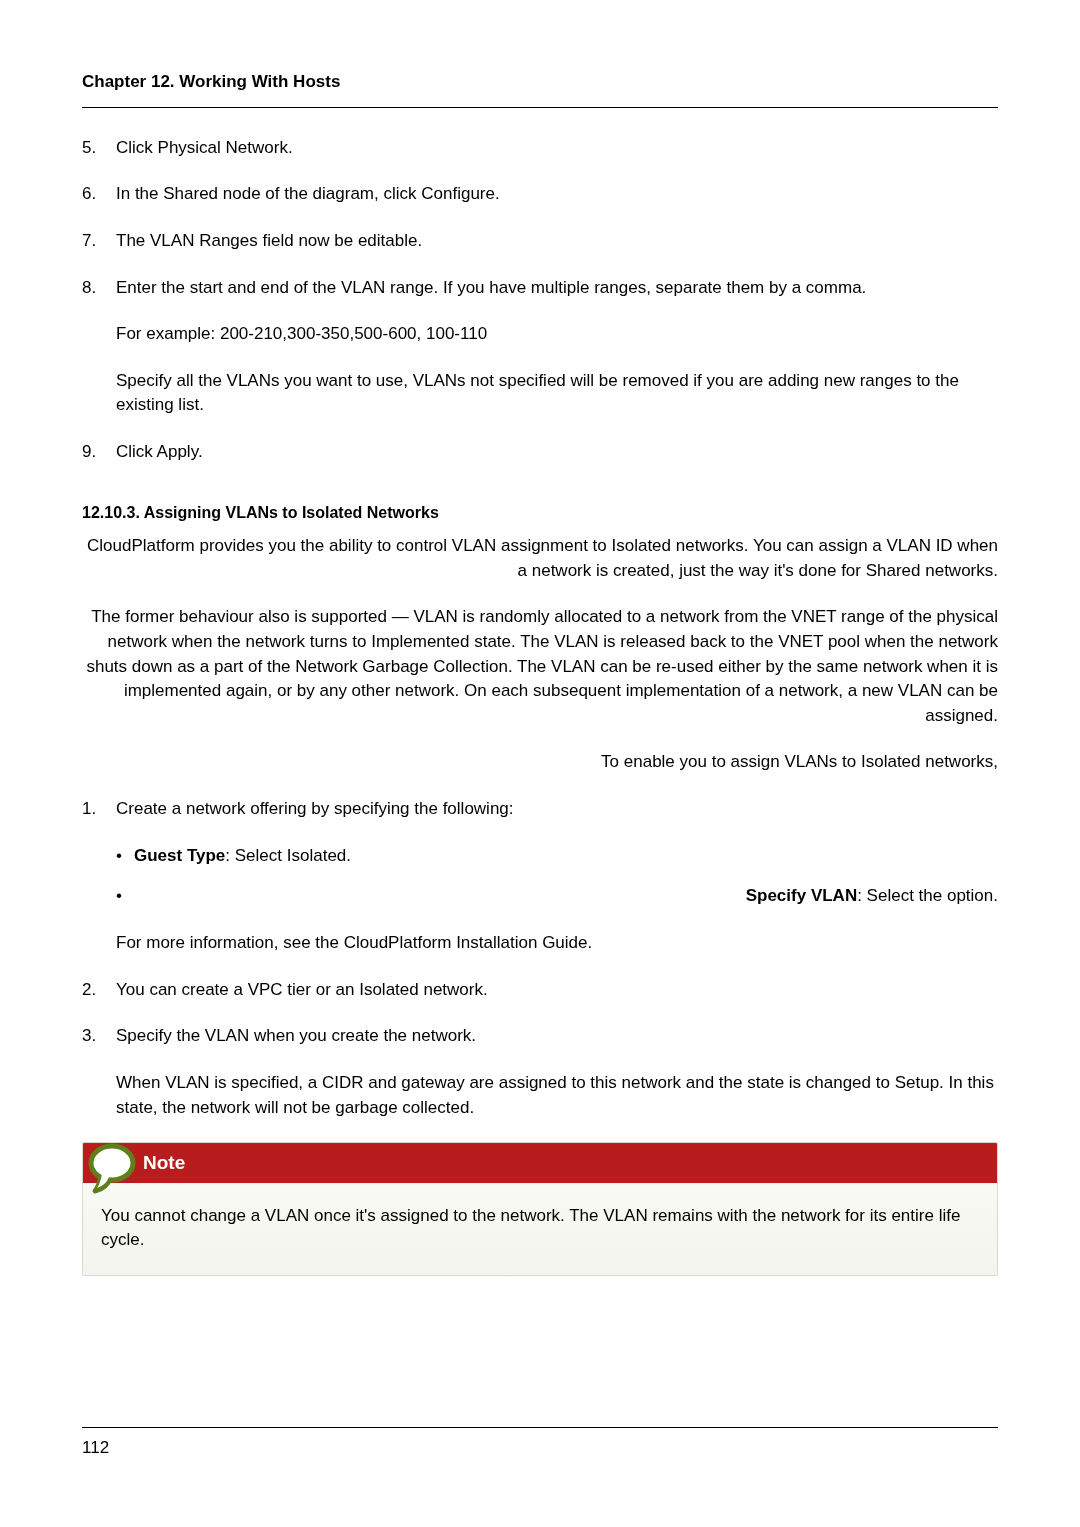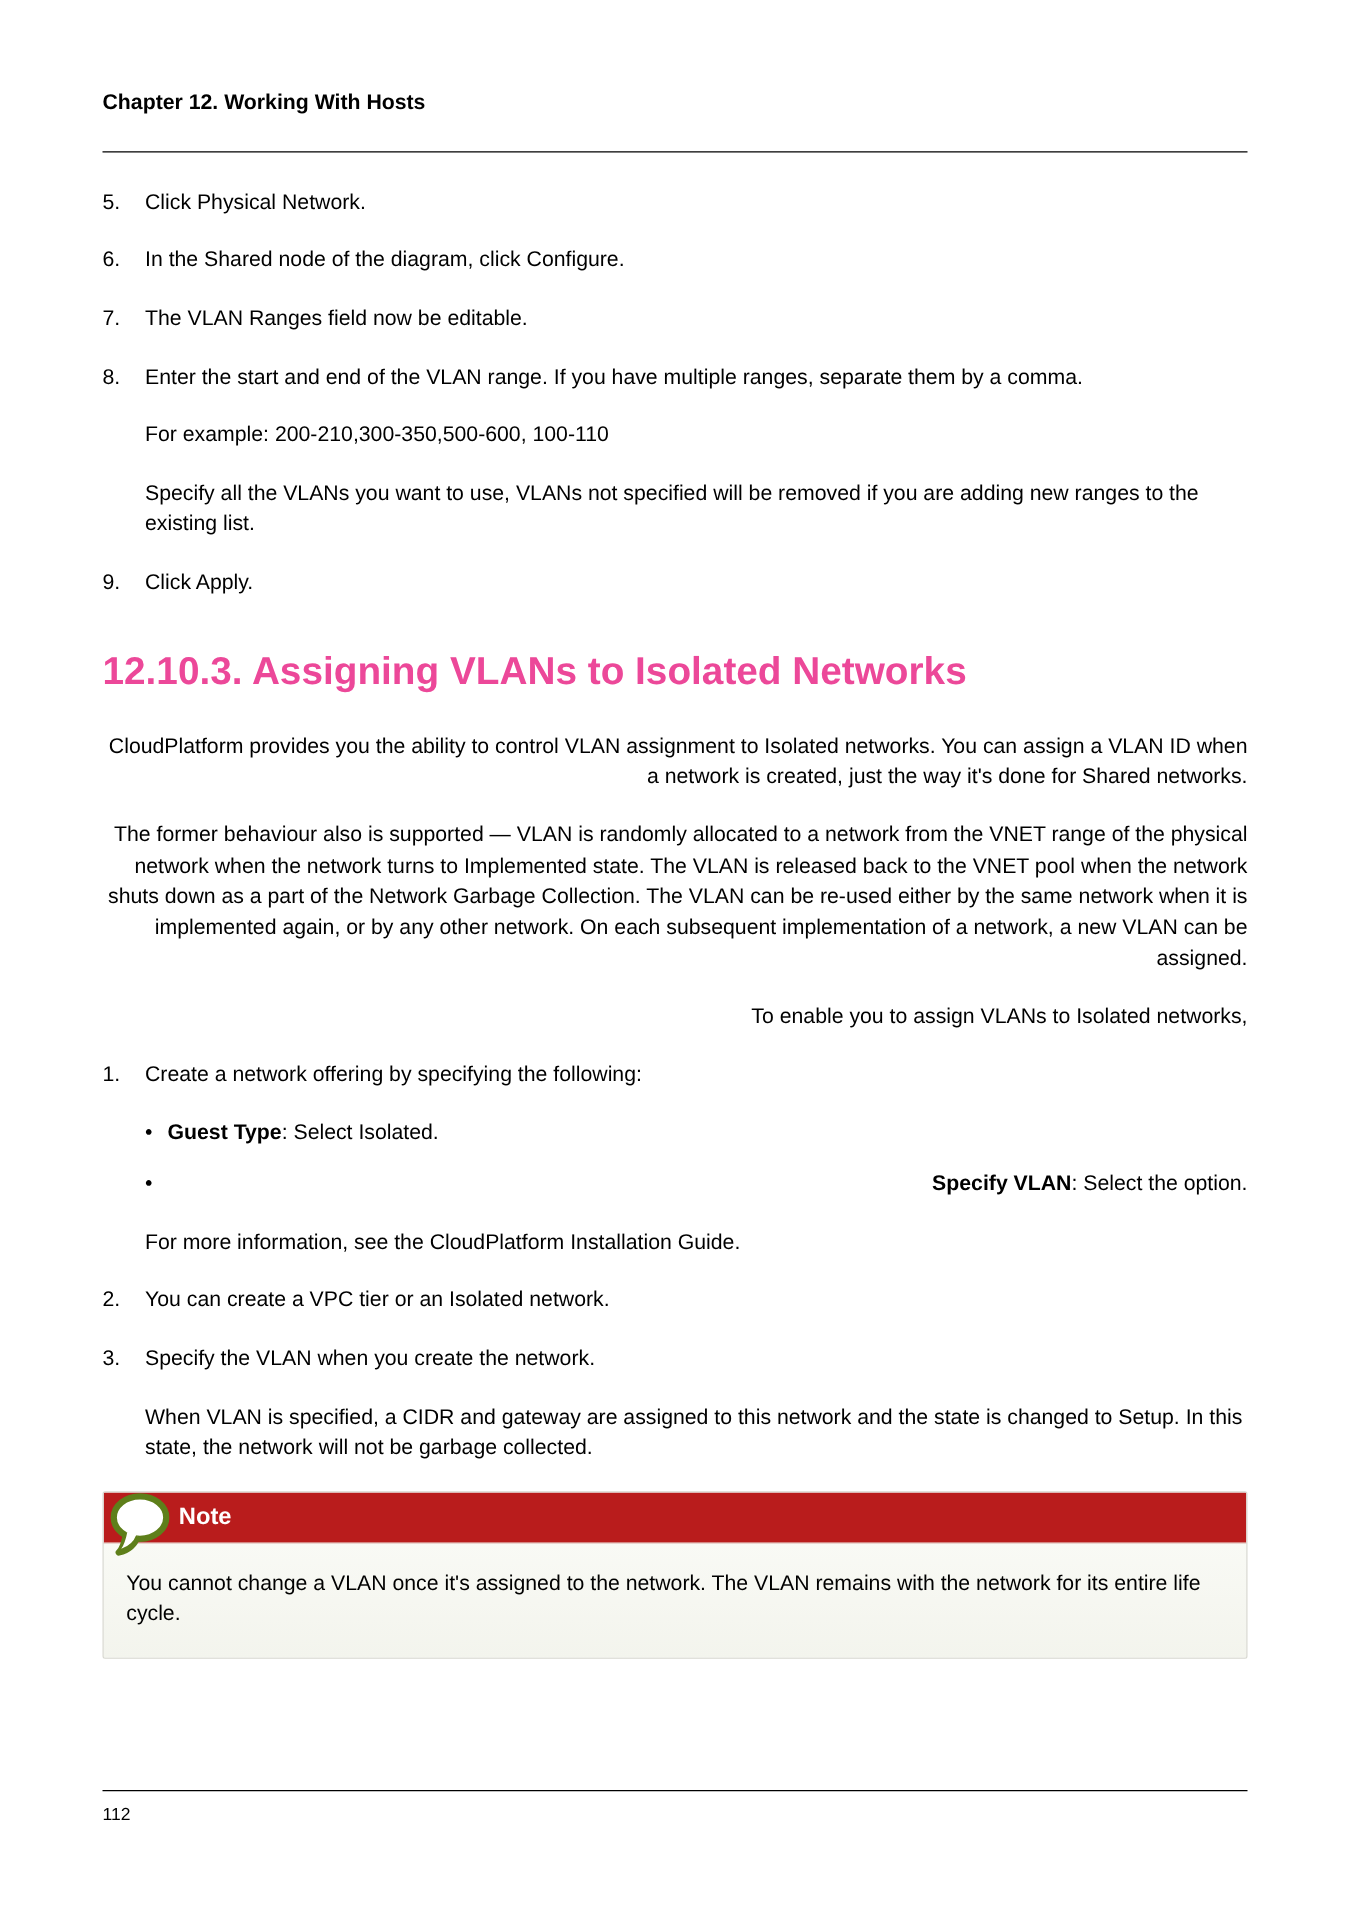--- a/index.html
+++ b/index.html
@@ -14,21 +14,21 @@
   .page {
     width: 1080px;
     height: 1527px;
     position: relative;
     box-sizing: border-box;
     padding: 70px 82px 0 82px;
   }
   .running-head {
     font-weight: bold;
     font-size: 17px;
-    padding-bottom: 26px;
+    padding-bottom: 12px;
     border-bottom: 1.5px solid #000;
     margin-bottom: 28px;
   }
   ol.top {
     list-style: none;
     padding: 0;
     margin: 0;
   }
   ol.top > li {
     display: flex;
@@ -45,24 +45,24 @@
   .body p:last-child { margin-bottom: 0; }
   .edit-icon {
     display: inline-block;
     width: 28px;
     height: 24px;
     vertical-align: -6px;
     margin-left: 2px;
   }
   .edit-icon svg { width: 28px; height: 24px; display: block; }
   h2.section {
-    color: #ec4899;
-    font-size: 31px;
+    color: #000000;
+    font-size: 16px;
     font-weight: bold;
-    margin: 36px 0 25px 0;
+    margin: 36px 0 10px 0;
   }
   .para { margin: 0 0 22px 0; text-align: right; }
   ul.bullets {
     list-style: none;
     padding: 0;
     margin: 0 0 22px 0;
   }
   ul.bullets > li {
     position: relative;
     padding-left: 18px;
@@ -103,21 +103,21 @@
     padding: 20px 18px 22px 18px;
     font-size: 17px;
   }
   .footer {
     position: absolute;
     bottom: 66px;
     left: 82px;
     right: 82px;
     border-top: 1.5px solid #000;
     padding-top: 8px;
-    font-size: 14px;
+    font-size: 17px;
   }
 </style>
 </head>
 <body>
 
 <div class="page">
 
   <div class="running-head">Chapter 12. Working With Hosts</div>
 
   <ol class="top">

